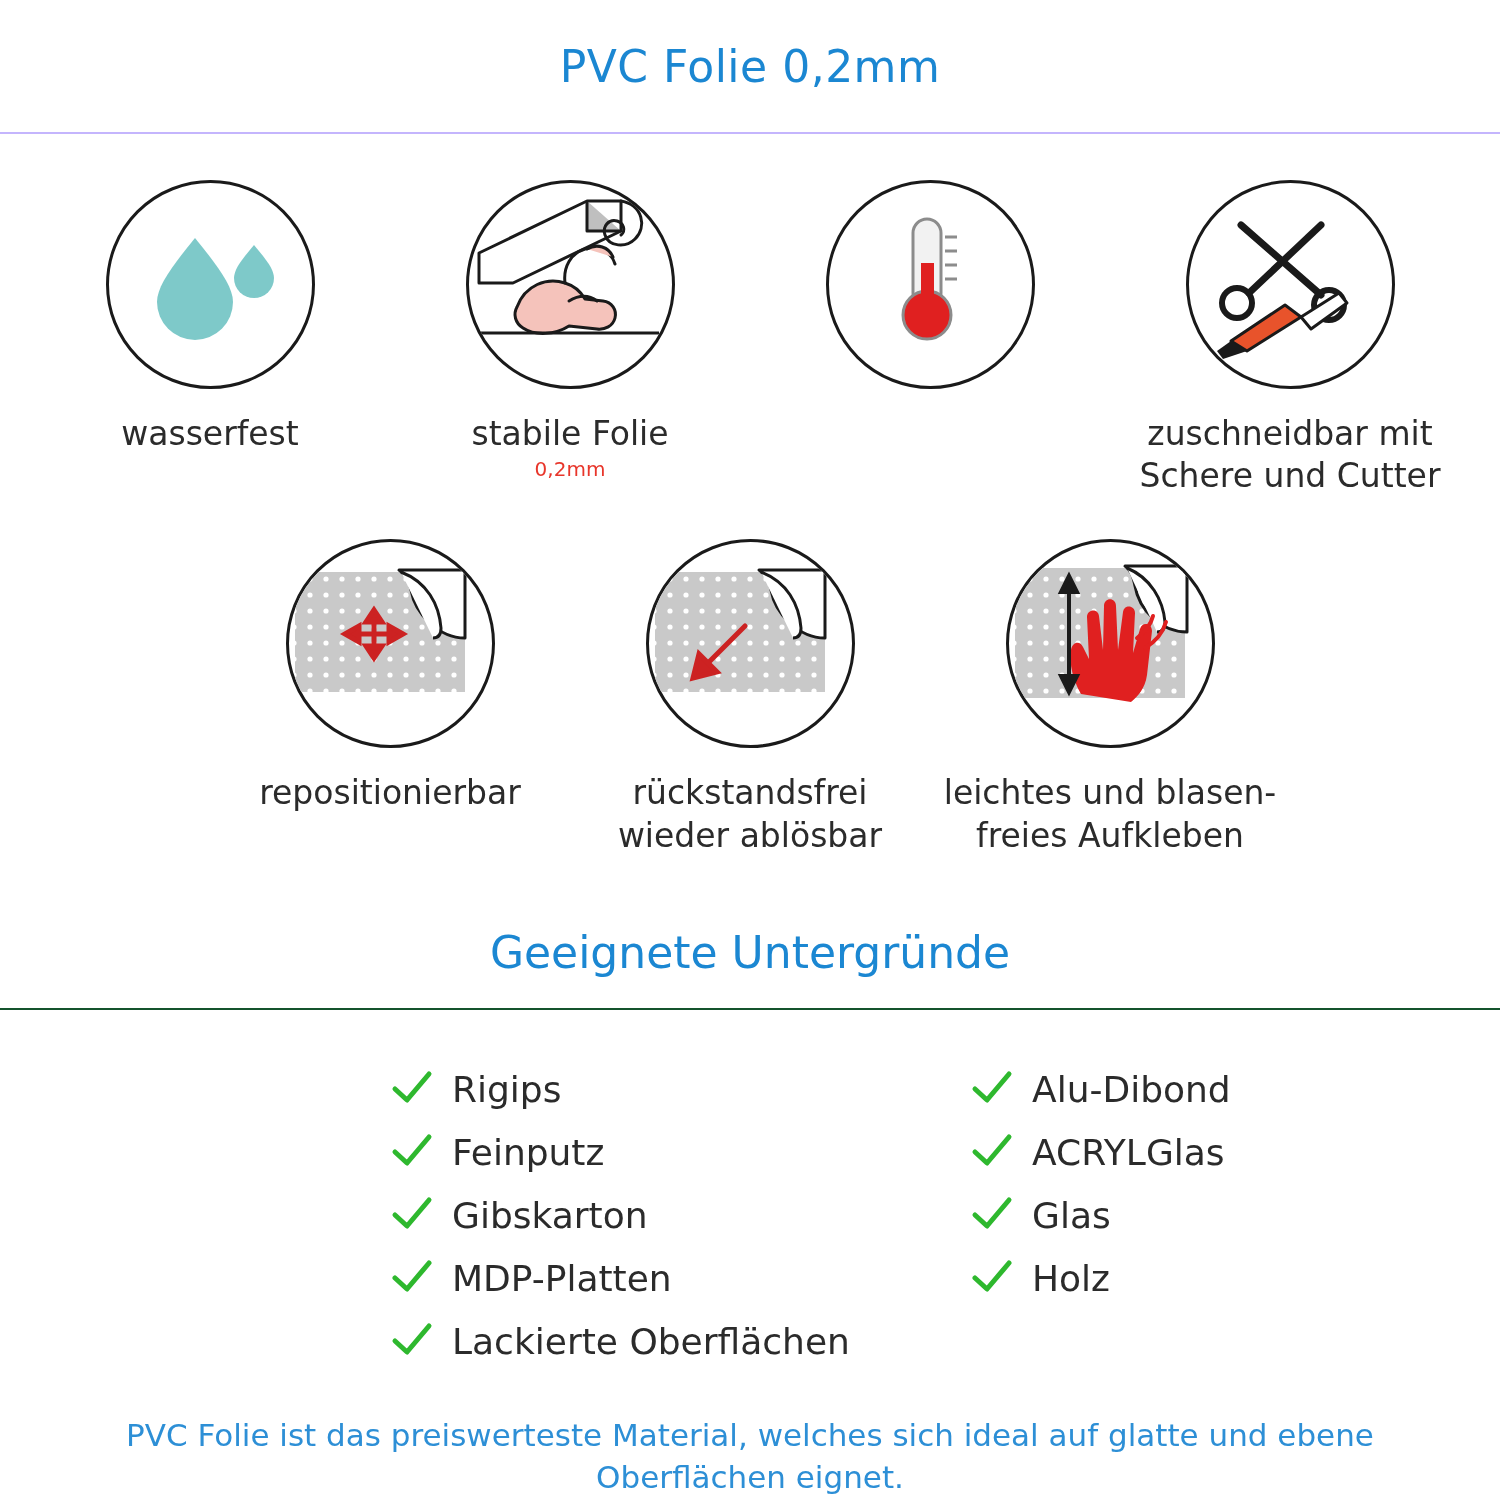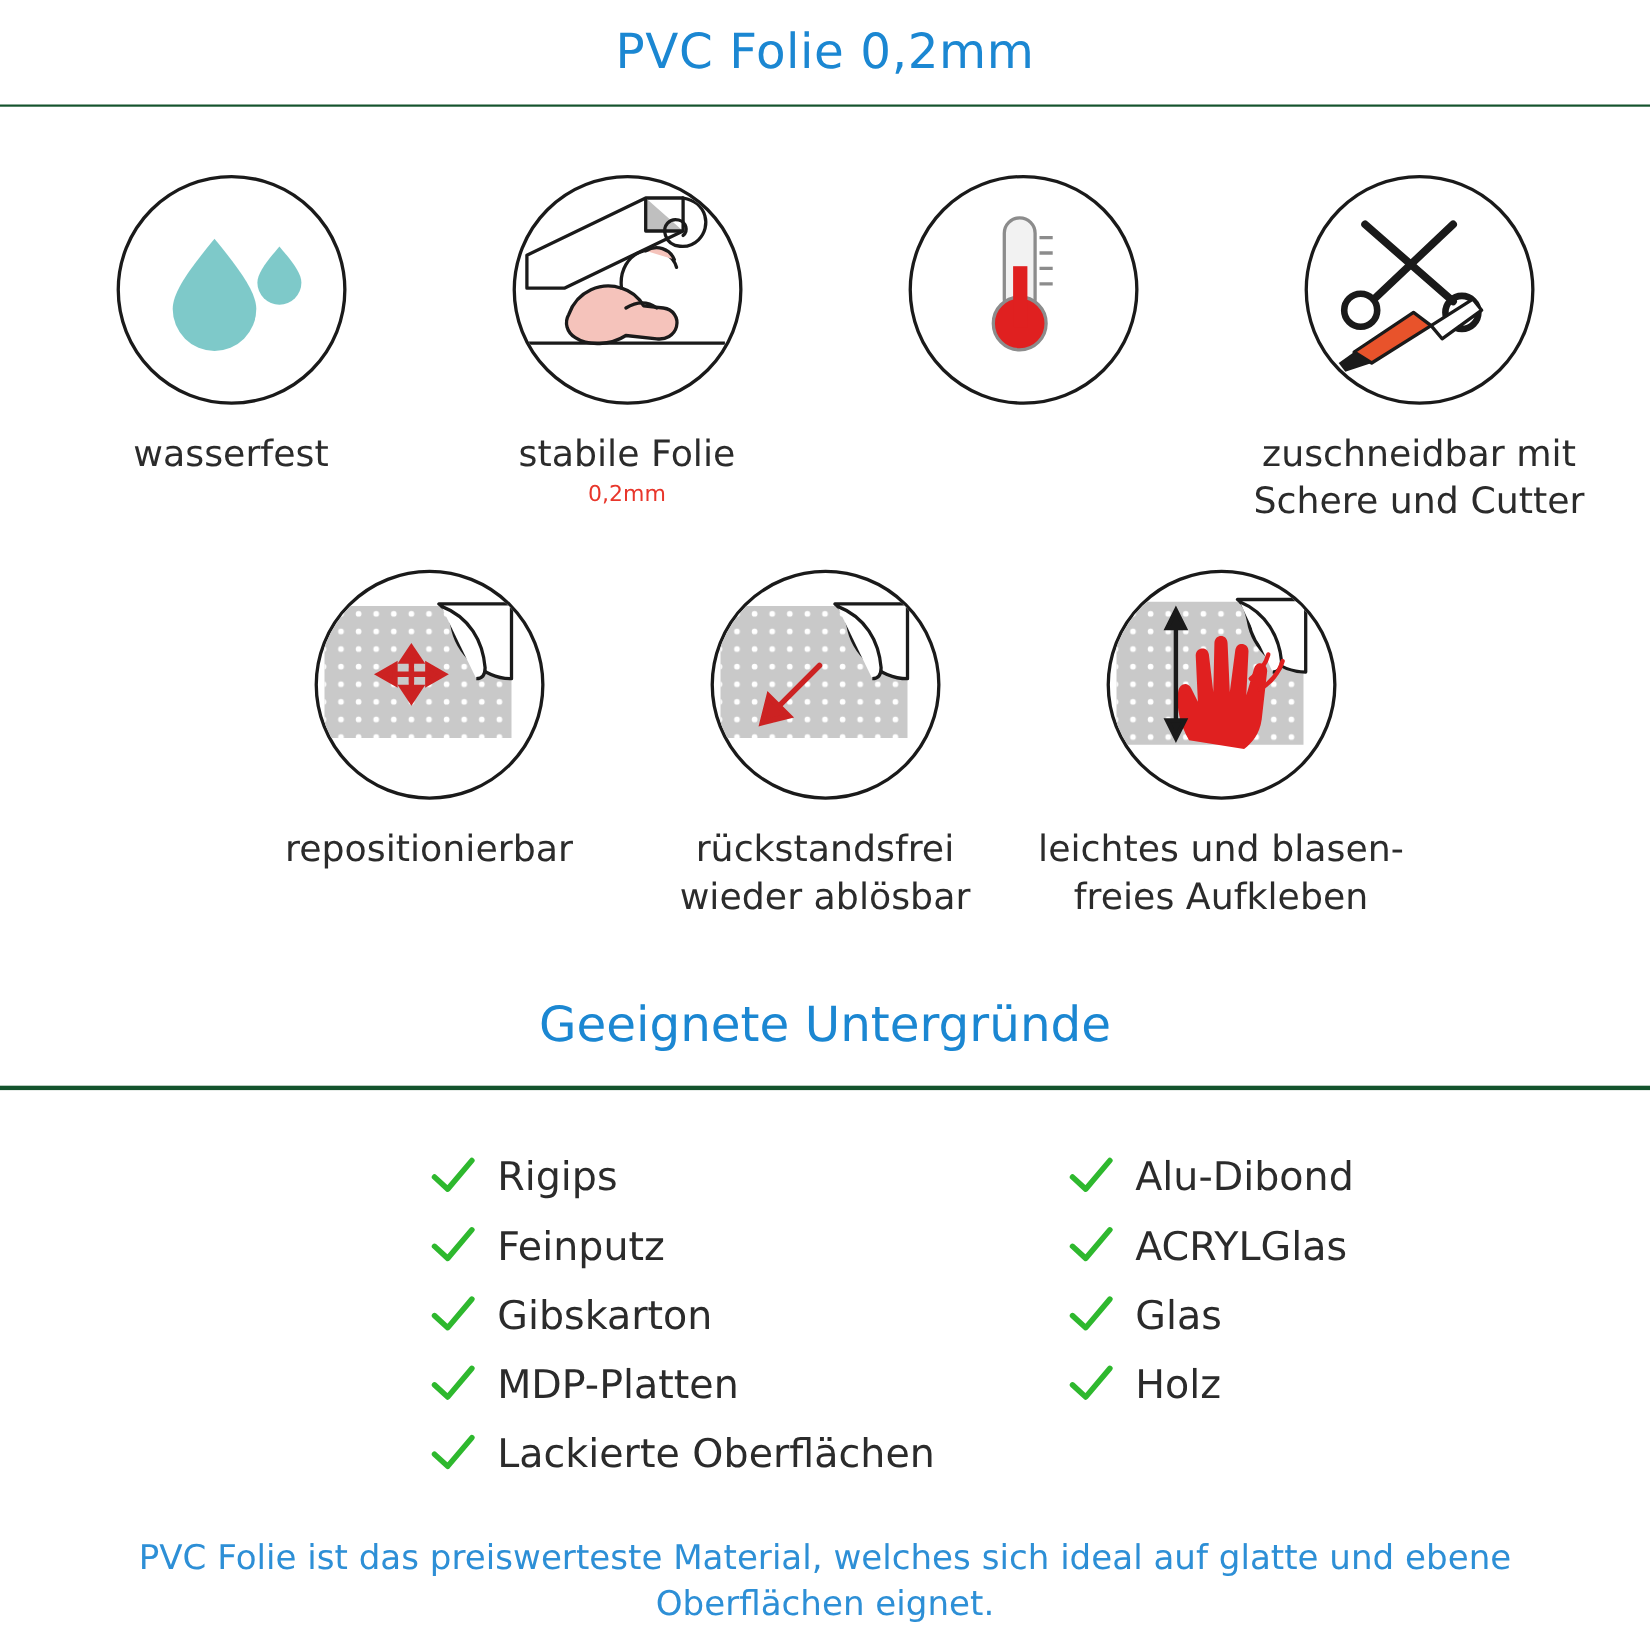--- a/index.html
+++ b/index.html
@@ -12,36 +12,36 @@
     height: 1500px;
     font-family: "DejaVu Sans", "Liberation Sans", sans-serif;
     color: #333333;
     overflow: hidden;
     position: relative;
   }
 
   
   .header {
     width: 100%;
-    height: 97px;
+    height: 134px;
     display: flex;
     align-items: center;
     justify-content: center;
-    border-bottom: 2px solid #14532d;
+    border-bottom: 2px solid #c4b5fd;
     box-sizing: border-box;
   }
   .header-title {
     font-size: 44px;
     color: #1b87d2;
     letter-spacing: 0.5px;
   }
 
   
   .features {
-    padding-top: 62px;
+    padding-top: 46px;
   }
   .feature-row {
     display: flex;
     justify-content: center;
     align-items: flex-start;
   }
   .feature-row.row-1 .feature {
     width: 360px;
   }
   .feature-row.row-2 {
@@ -81,21 +81,21 @@
     color: #e8362b;
     font-size: 20px;
     margin-top: 2px;
   }
 
   
   .section-title-wrap {
     margin-top: 70px;
     text-align: center;
     padding-bottom: 30px;
-    border-bottom: 4px solid #14532d;
+    border-bottom: 2px solid #14532d;
   }
   .section-title {
     font-size: 44px;
     color: #1b87d2;
   }
 
   
   .substrates {
     display: flex;
     justify-content: flex-end;

